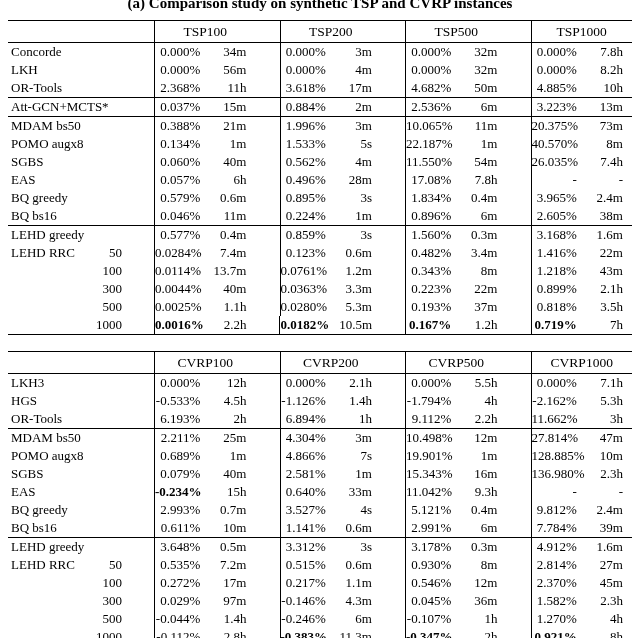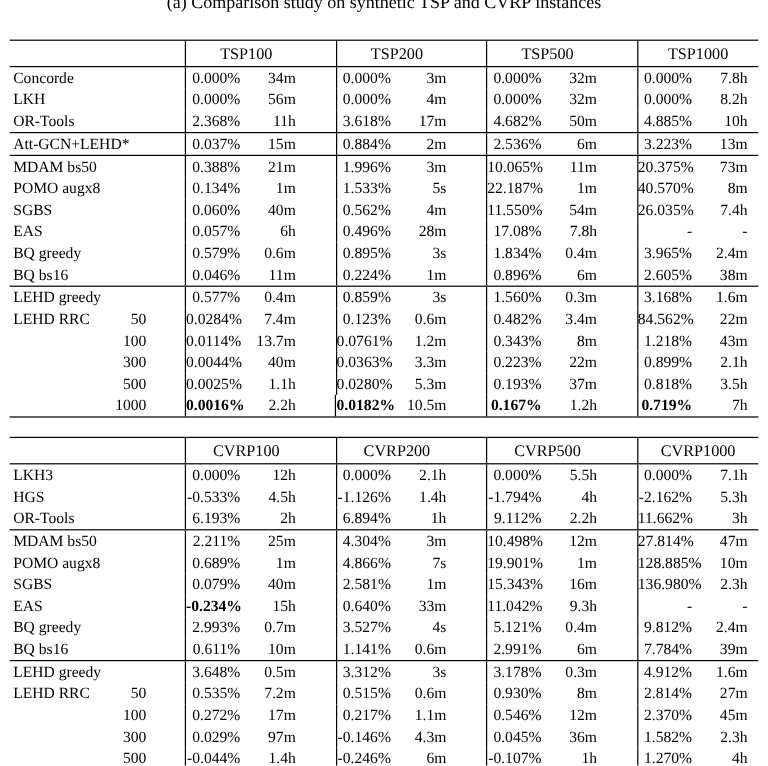--- a/index.html
+++ b/index.html
@@ -6,22 +6,23 @@
   html, body { margin: 0; padding: 0; }
   body {
     width: 640px; height: 638px;
     background: #ffffff; color: #000000;
     font-family: "Liberation Serif", "DejaVu Serif", serif;
     overflow: hidden;
   }
   .caption-clip {
     position: relative;
     height: 13px;
-    margin: 0 8px 20px 8px;
+    margin: 0 8px 7px 8px;
     overflow: hidden;
+    font-weight: bold;
   }
   .caption-clip span {
     position: absolute;
     bottom: 0; left: 50%;
     transform: translateX(-50%);
     white-space: nowrap;
     font-size: 15px; line-height: 19px;
   }
   #tables { margin: 0 8px; }
   .tbl {
@@ -141,21 +142,21 @@
             </div>
             <div class="grp">
               <span class="gap">4.885%</span>
               <span class="time">10h</span>
             </div>
           </div>
         </div>
         <div class="sec">
           <div class="row">
             <div class="mcell">
-              <span class="mname">Att-GCN+LEHD*</span>
+              <span class="mname">Att-GCN+MCTS*</span>
               <span class="msub"></span>
             </div>
             <div class="grp">
               <span class="gap">0.037%</span>
               <span class="time">15m</span>
             </div>
             <div class="grp">
               <span class="gap">0.884%</span>
               <span class="time">2m</span>
             </div>
@@ -337,21 +338,21 @@
             </div>
             <div class="grp">
               <span class="gap">0.123%</span>
               <span class="time">0.6m</span>
             </div>
             <div class="grp">
               <span class="gap">0.482%</span>
               <span class="time">3.4m</span>
             </div>
             <div class="grp">
-              <span class="gap">84.562%</span>
+              <span class="gap">1.416%</span>
               <span class="time">22m</span>
             </div>
           </div>
           <div class="row">
             <div class="mcell">
               <span class="mname"></span>
               <span class="msub">100</span>
             </div>
             <div class="grp">
               <span class="gap">0.0114%</span>

